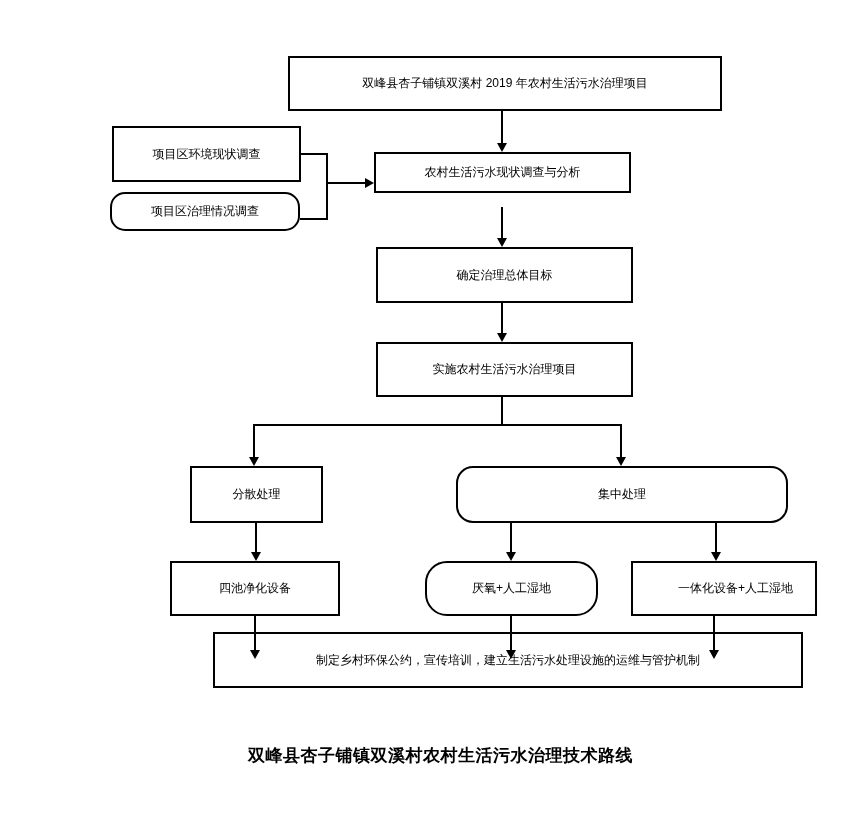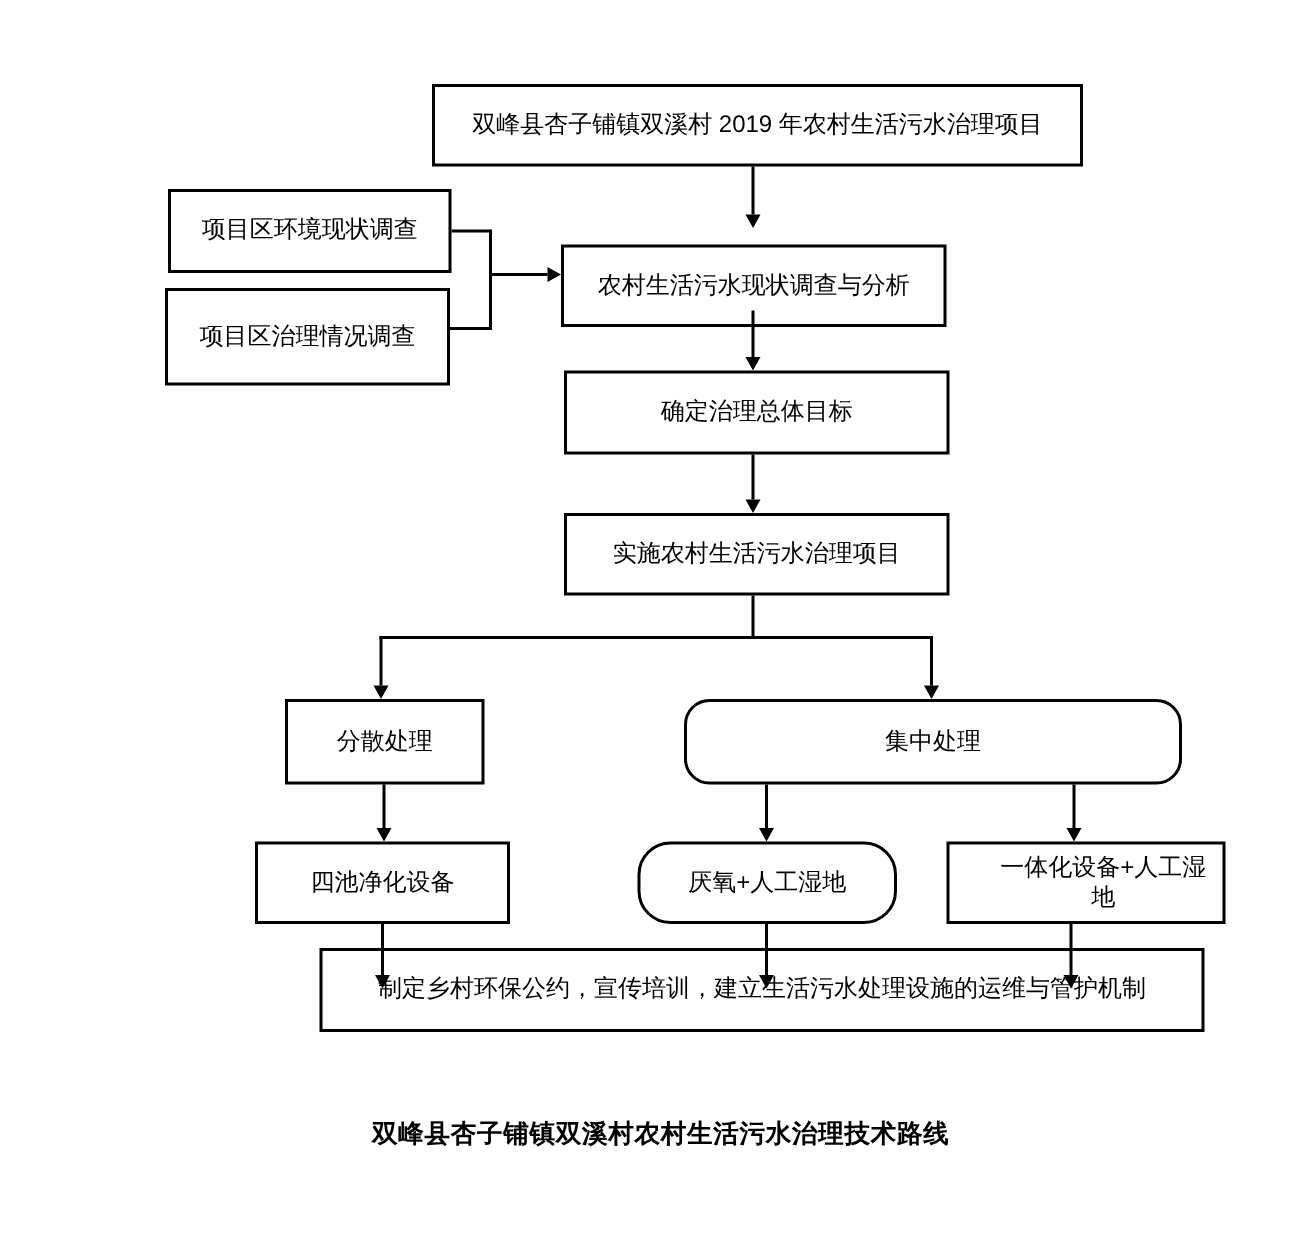--- a/index.html
+++ b/index.html
@@ -18,21 +18,21 @@
   }
   .node {
     position: absolute;
     box-sizing: border-box;
     border: 2px solid #000000;
     background: #ffffff;
     display: flex;
     align-items: center;
     justify-content: center;
     text-align: center;
-    font-size: 16px;
+    font-size: 12px;
     line-height: 1.25;
     padding: 2px 6px;
   }
   .hline, .vline {
     position: absolute;
     background: #000000;
   }
   .hline { height: 2px; }
   .vline { width: 2px; }
   .arrow-down {
@@ -62,23 +62,23 @@
 </style>
 </head>
 <body>
 
 <div class="page">
 
   <div class="node" style="left:288px; top:56px; width:434px; height:55px;">双峰县杏子铺镇双溪村 2019 年农村生活污水治理项目</div>
 
   <div class="node" style="left:112px; top:126px; width:189px; height:56px;">项目区环境现状调查</div>
 
-  <div class="node" style="left:110px; top:192px; width:190px; height:65px;">项目区治理情况调查</div>
+  <div class="node" style="left:110px; top:192px; width:190px; height:39px;border-radius:15px;">项目区治理情况调查</div>
 
-  <div class="node" style="left:374px; top:152px; width:257px; height:55px;margin-top:11px;">农村生活污水现状调查与分析</div>
+  <div class="node" style="left:374px; top:152px; width:257px; height:41px;">农村生活污水现状调查与分析</div>
 
   <div class="node" style="left:376px; top:247px; width:257px; height:56px;">确定治理总体目标</div>
 
   <div class="node" style="left:376px; top:342px; width:257px; height:55px;">实施农村生活污水治理项目</div>
 
   <div class="node" style="left:190px; top:466px; width:133px; height:57px;">分散处理</div>
 
   <div class="node" style="left:456px; top:466px; width:332px; height:57px;border-radius:17px;">集中处理</div>
 
   <div class="node" style="left:170px; top:561px; width:170px; height:55px;">四池净化设备</div>

